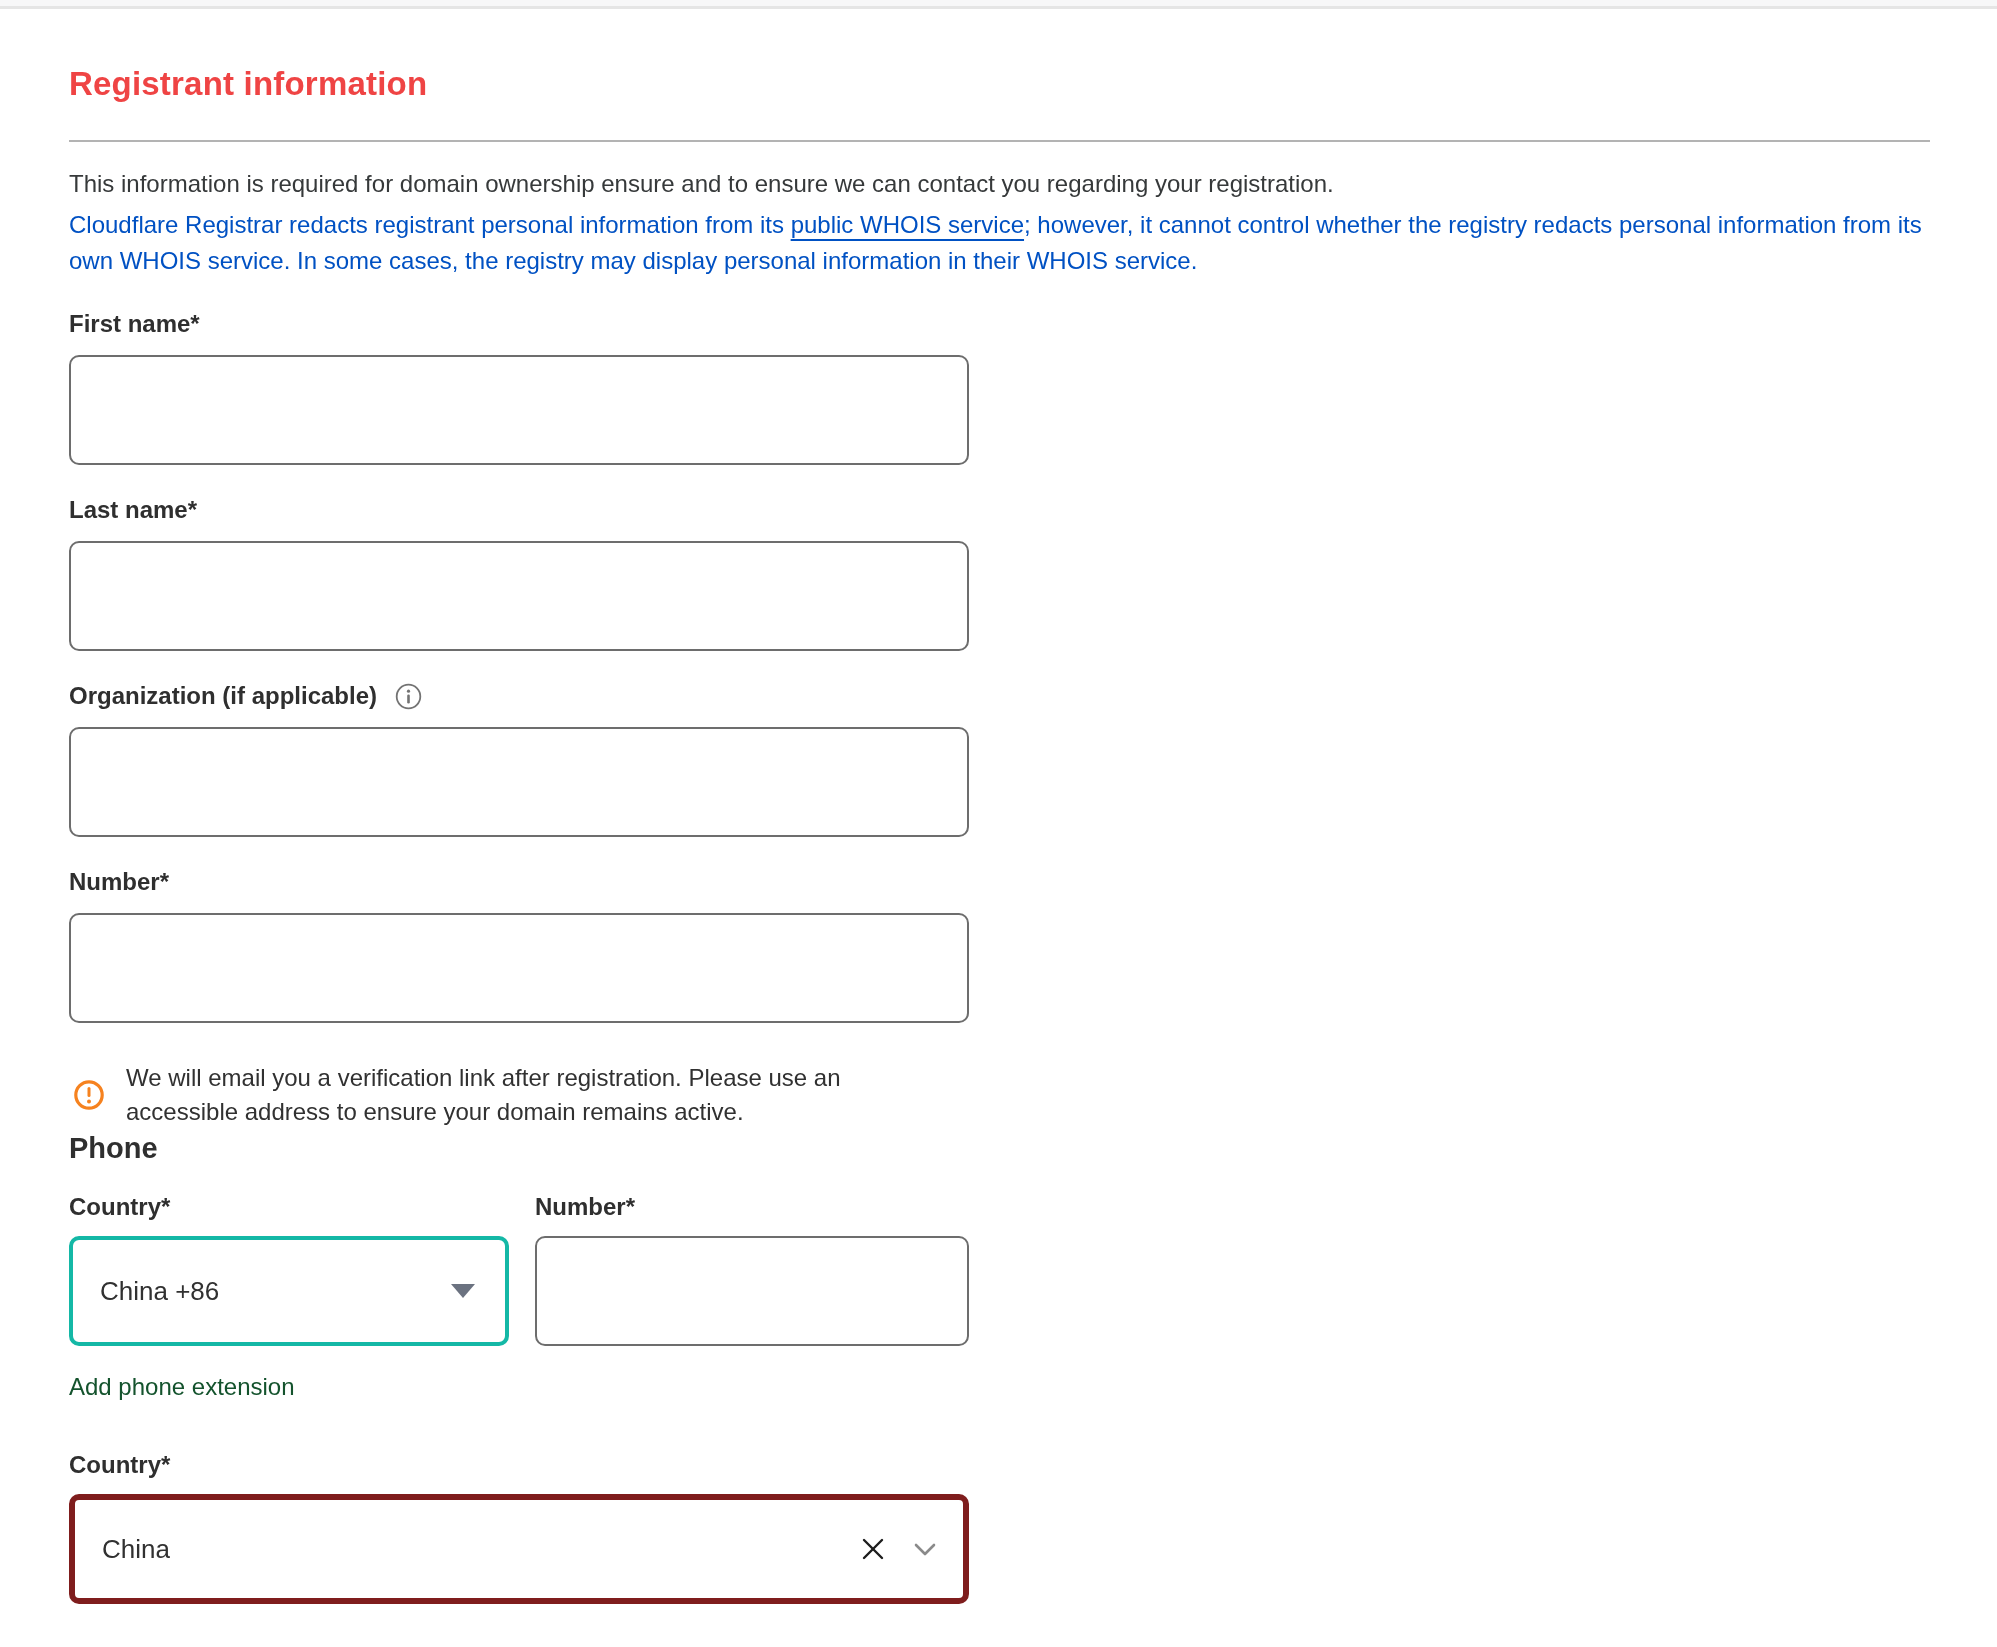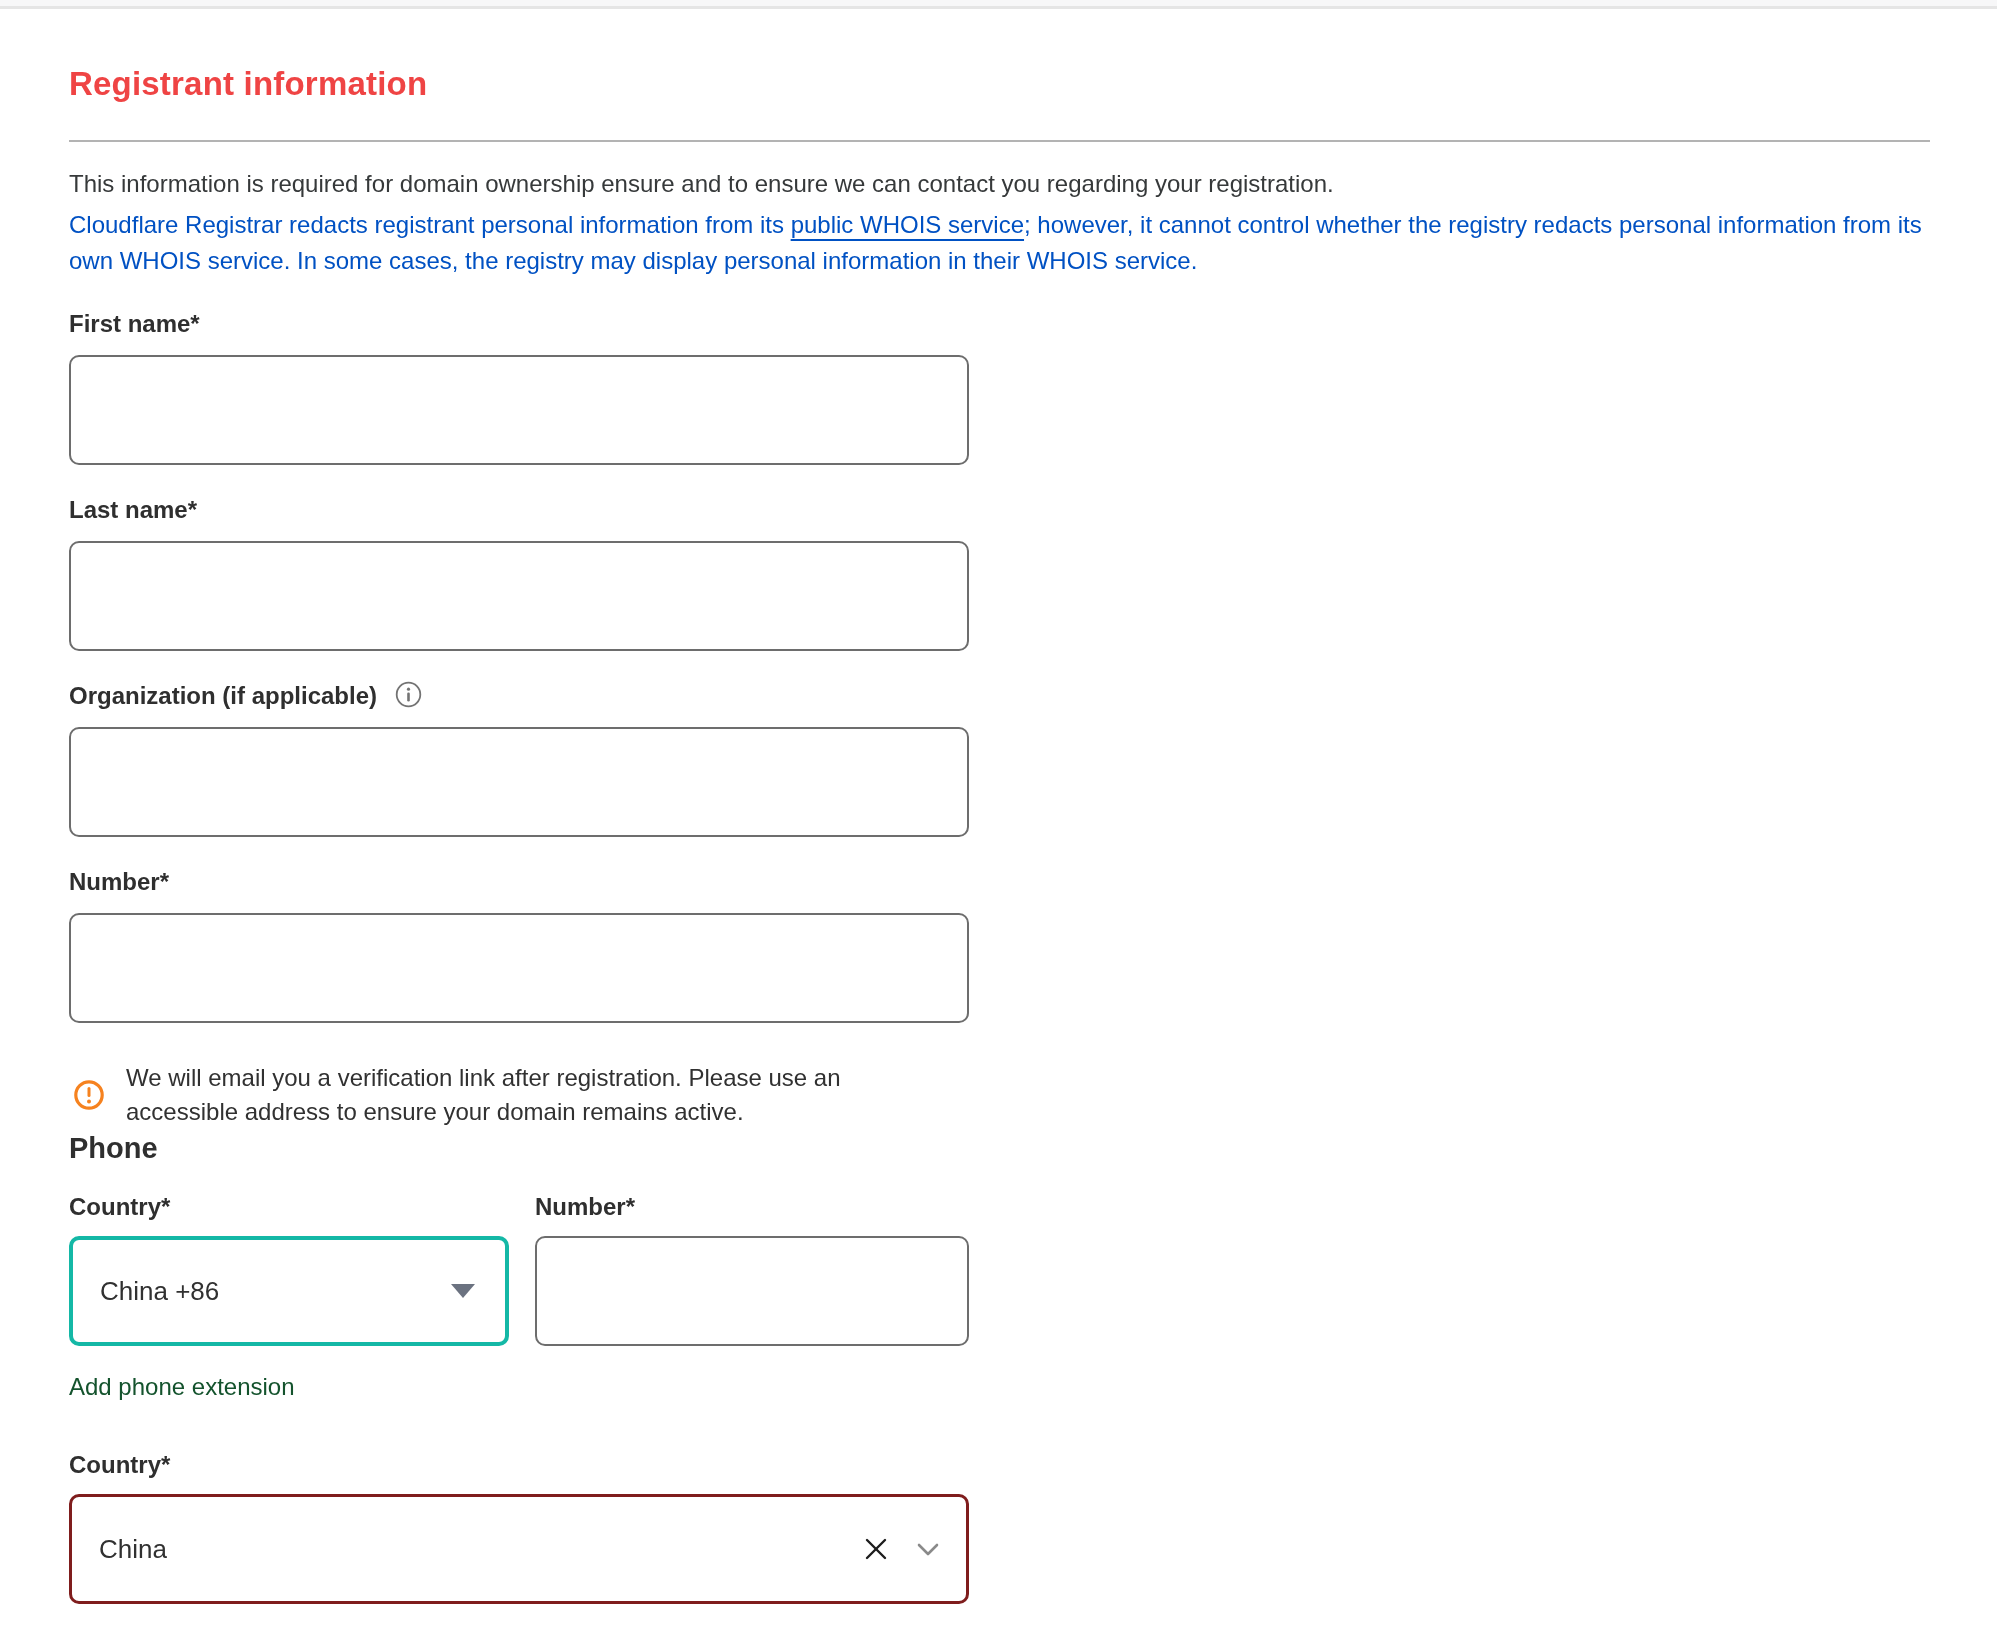--- a/index.html
+++ b/index.html
@@ -67,20 +67,21 @@
     font-size: 24px;
     font-weight: bold;
     color: #2f2f2f;
     line-height: 30px;
     margin-top: 30px;
   }
   .field-label.first { }
 
   .label-row {
     display: flex;
+    align-items: center;
     margin-top: 30px;
   }
   .label-row .field-label { margin-top: 0; }
 
   .text-input {
     display: block;
     width: 900px;
     height: 110px;
     margin-top: 16px;
     border: 2px solid #6d6d6d;
@@ -175,21 +176,21 @@
     text-decoration: none;
     cursor: pointer;
   }
 
   .country-label { margin-top: 48px; }
 
   .combo-box {
     margin-top: 14px;
     width: 900px;
     height: 110px;
-    border: 3px solid #7f1d1d;
+    border: 6px solid #7f1d1d;
     border-radius: 10px;
     background: #ffffff;
     display: flex;
     align-items: center;
     padding: 0 22px 0 27px;
     cursor: pointer;
     font-size: 26px;
     color: #313131;
   }
   .combo-icons {

